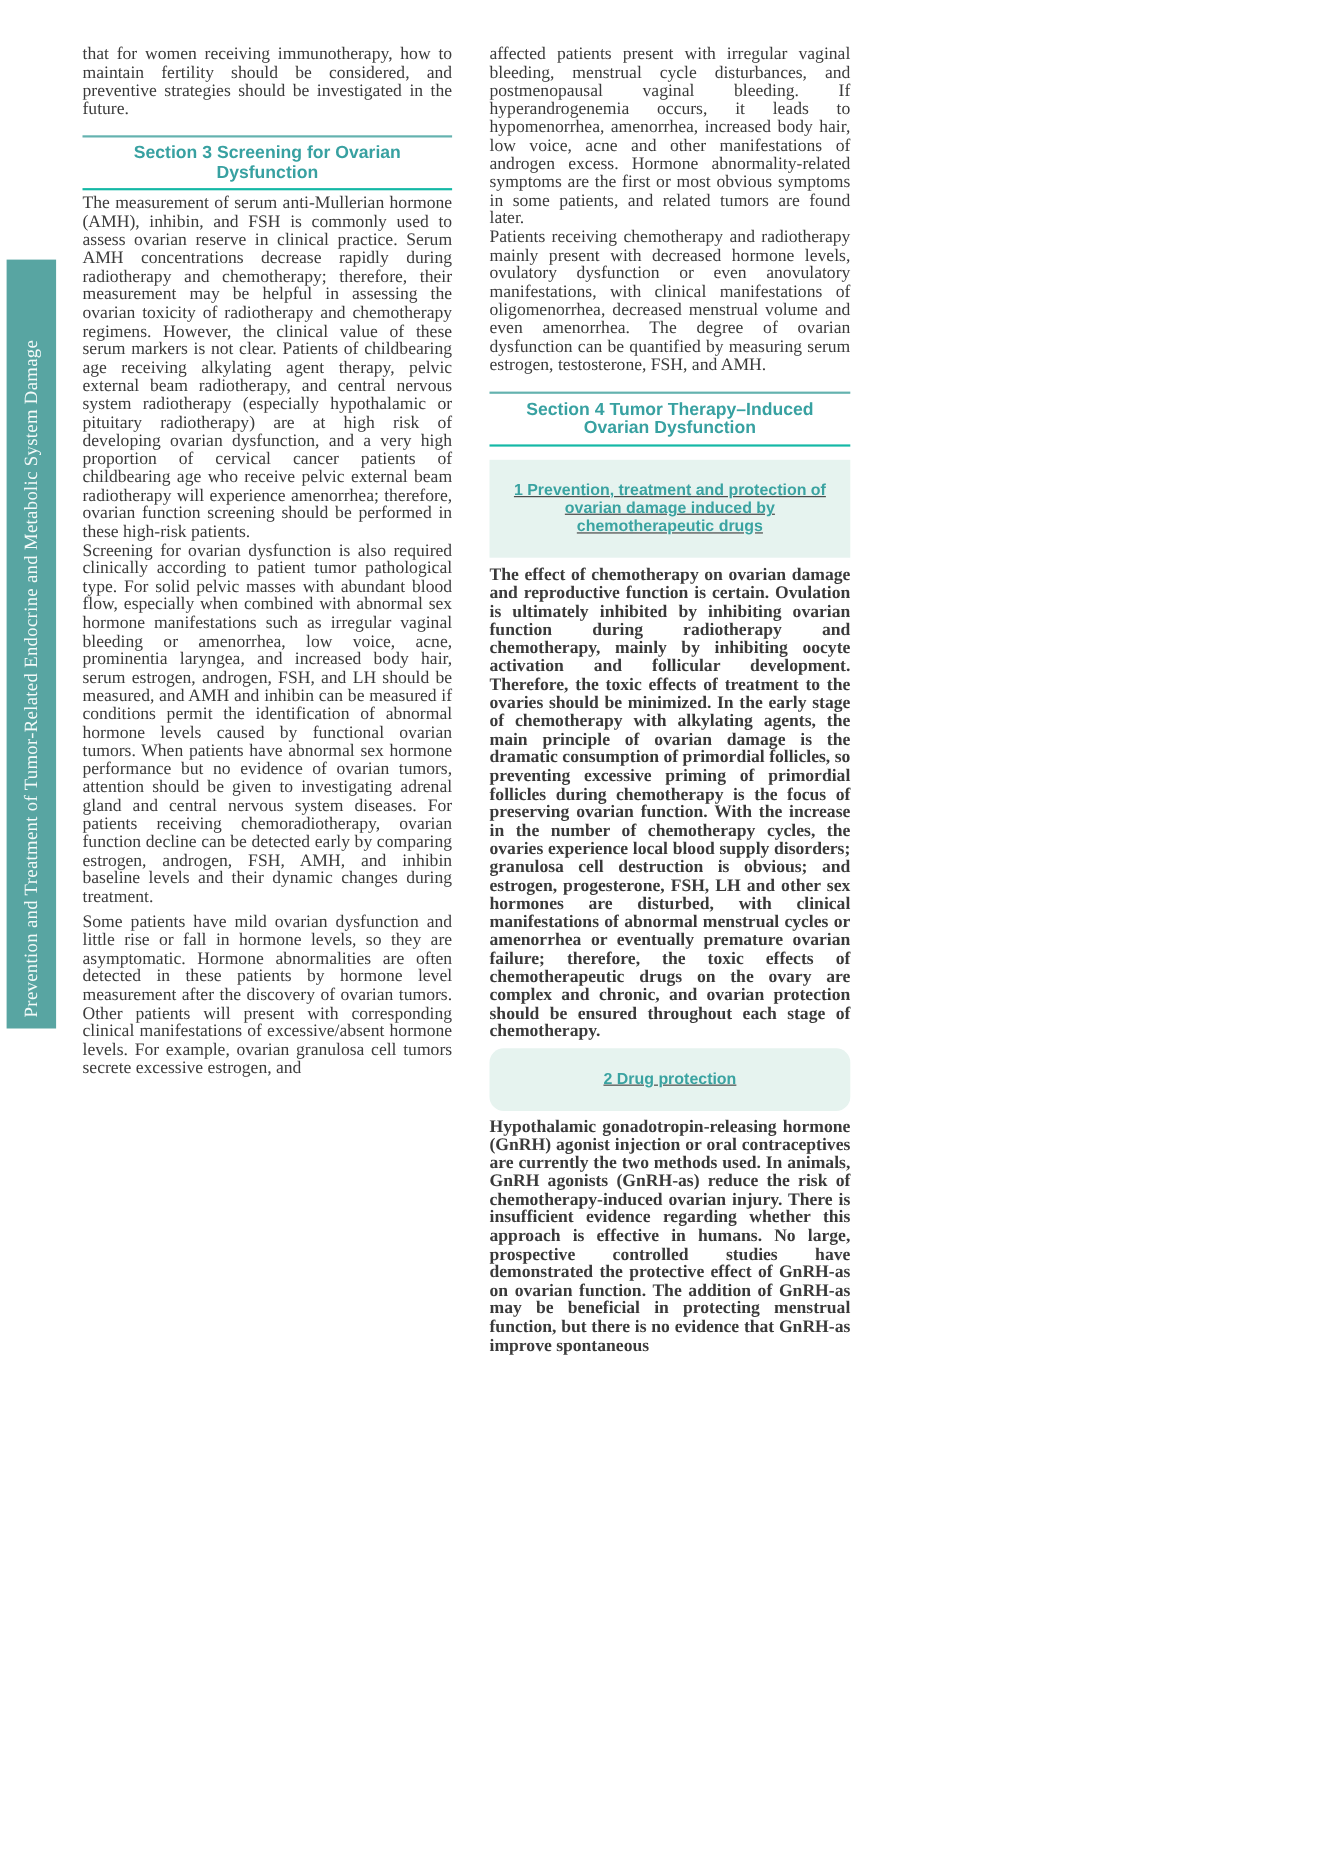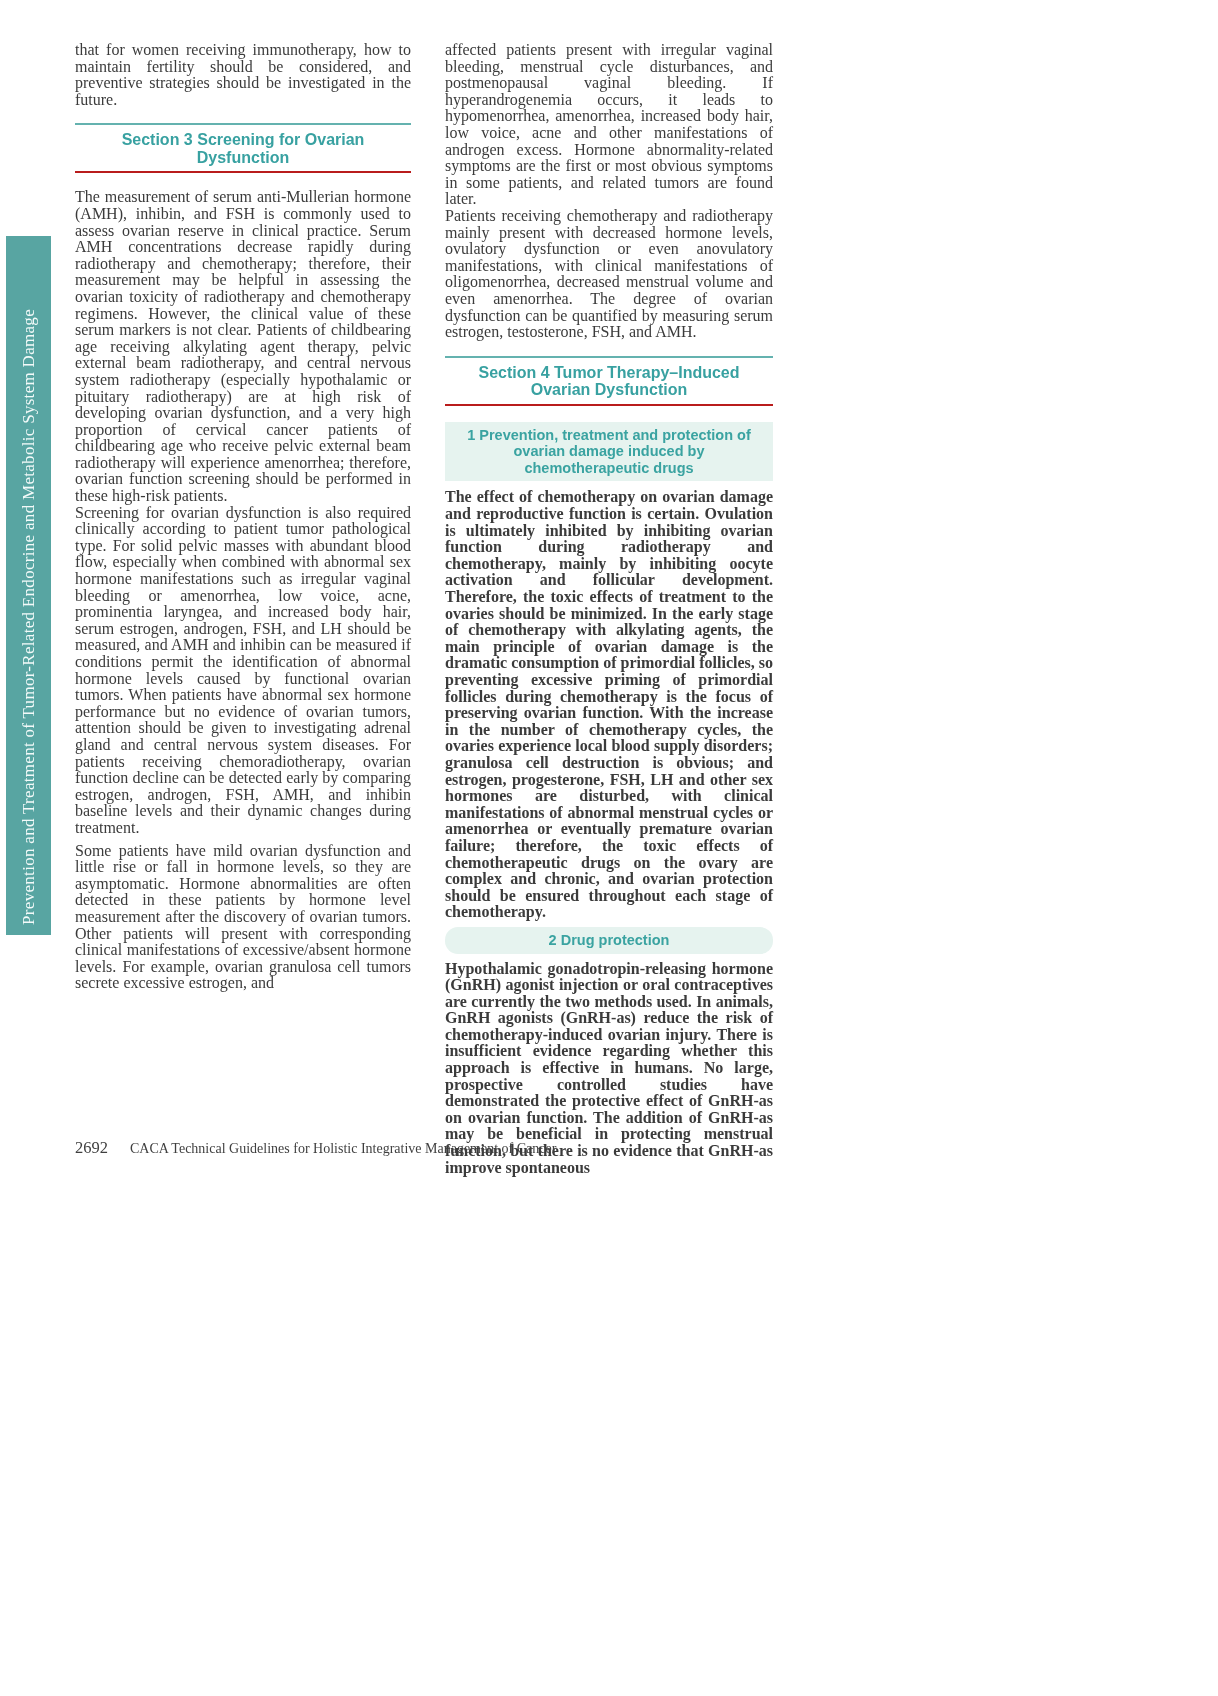--- a/index.html
+++ b/index.html
@@ -34,37 +34,38 @@
     font-size:16px; line-height:16.6px;
     color:#3b3b3b;
     text-align:justify;
   }
   .col p { margin:0; hyphens:auto; -webkit-hyphens:auto; }
   .col-left  { left:75px;  width:336px; }
   .col-right { left:445px; width:328px; }
 
   .section-heading {
     border-top:2px solid #64b2af;
-    border-bottom:2px solid #b91c1c;
-    margin:15px 0 16px;
+    border-bottom:2px solid #14b8a6;
+    margin:15px 0 4px;
     padding:6px 4px 5px;
   }
   .section-heading h2 {
     margin:0;
     font-family:"Liberation Sans","DejaVu Sans",sans-serif;
     font-weight:bold;
     font-size:16px; line-height:17.5px;
     color:#38a1a1;
     text-align:center;
   }
 
   .subsection {
     background:#e6f3ef;
     margin:12px 0 8px;
-    padding:5px 8px;
+    padding:20px 8px;
+    text-decoration:underline;
   }
   .subsection.compact { margin:6px 0 6px;border-radius:13px; }
   .subsection h3 {
     margin:0;
     font-family:"Liberation Sans","DejaVu Sans",sans-serif;
     font-weight:bold;
     font-size:14.5px; line-height:16.6px;
     color:#3aa3a1;
     text-align:center;
   }
@@ -116,18 +117,14 @@
 
     <p class="after-box">The effect of chemotherapy on ovarian damage and reproductive function is certain. Ovulation is ultimately inhibited by inhibiting ovarian function during radiotherapy and chemotherapy, mainly by inhibiting oocyte activation and follicular development. Therefore, the toxic effects of treatment to the ovaries should be minimized. In the early stage of chemotherapy with alkylating agents, the main principle of ovarian damage is the dramatic consumption of primordial follicles, so preventing excessive priming of primordial follicles during chemotherapy is the focus of preserving ovarian function. With the increase in the number of chemotherapy cycles, the ovaries experience local blood supply disorders; granulosa cell destruction is obvious; and estrogen, progesterone, FSH, LH and other sex hormones are disturbed, with clinical manifestations of abnormal menstrual cycles or amenorrhea or eventually premature ovarian failure; therefore, the toxic effects of chemotherapeutic drugs on the ovary are complex and chronic, and ovarian protection should be ensured throughout each stage of chemotherapy.</p>
 
     <div class="subsection compact">
       <h3>2 Drug protection</h3>
     </div>
 
     <p class="after-box">Hypothalamic gonadotropin-releasing hormone (GnRH) agonist injection or oral contraceptives are currently the two methods used. In animals, GnRH agonists (GnRH-as) reduce the risk of chemotherapy-induced ovarian injury. There is insufficient evidence regarding whether this approach is effective in humans. No large, prospective controlled studies have demonstrated the protective effect of GnRH-as on ovarian function. The addition of GnRH-as may be beneficial in protecting menstrual function, but there is no evidence that GnRH-as improve spontaneous</p>
   </div>
 
-  <div class="footer">
-    <span class="page-num">2692</span>
-    <span class="book-title">CACA Technical Guidelines for Holistic Integrative Management of Cancer</span>
-  </div>
 
 </div>
 
 </body></html>

